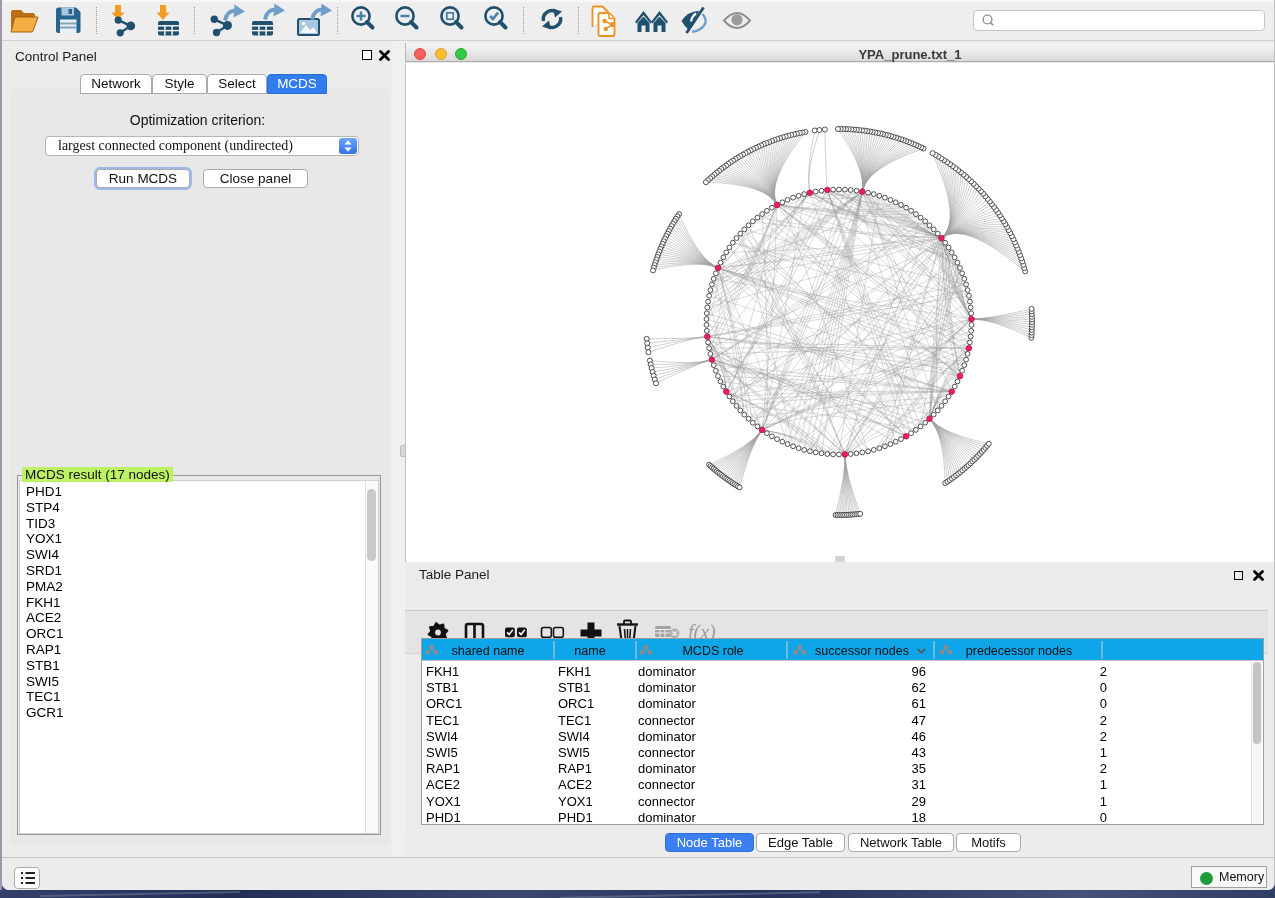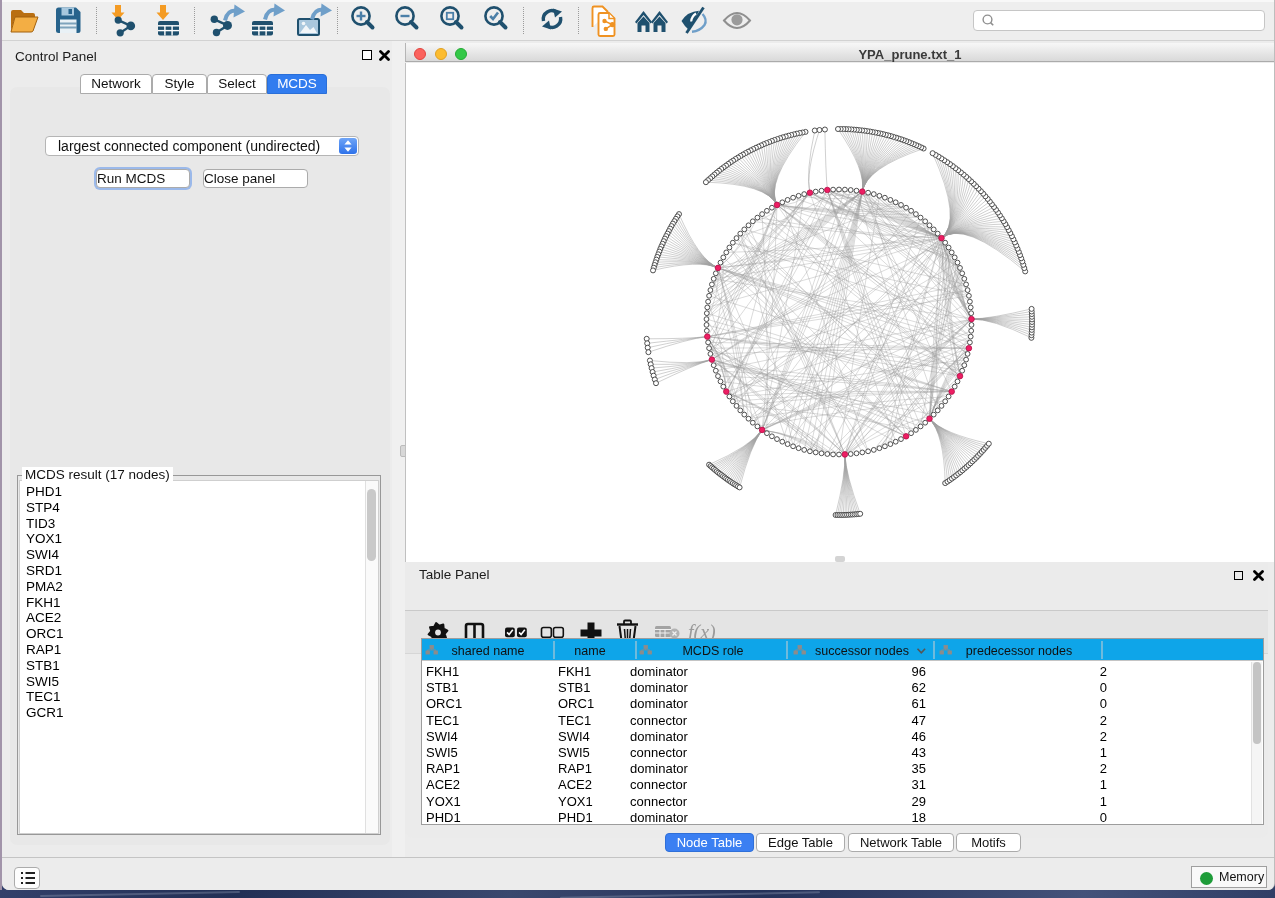--- a/index.html
+++ b/index.html
@@ -20,29 +20,29 @@
 
 #cp-title { position:absolute; left:13px; top:49px; font-size:13.5px; color:#1c1c1c; }
 #cp-sq { position:absolute; left:360px; top:50px; width:10px; height:10px; border:1.5px solid #000; background:#fff; }
 .xicon { position:absolute; }
 #cp-body { position:absolute; left:8px; top:87px; width:380px; height:758px; background:#e8e8e8; border-radius:7px; }
 .tab { position:absolute; top:74px; height:20px; background:#ffffff; border:1px solid #ababab;
   border-radius:4px 4px 0 0; font-size:13.5px; color:#111; text-align:center; line-height:18px; z-index:3; }
 #tab-mcds { background:#317cef; color:#ffffff; border-color:#2a6fd8; }
 #opt-label { position:absolute; left:8px; top:112px; width:375px; text-align:center; font-size:14px; color:#111; }
 #dropdown { position:absolute; left:43px; top:136px; width:314px; height:20px; background:#ffffff;
-  border:1px solid #b5b5b5; border-radius:4px; font-size:14px; color:#111; line-height:18px; padding-left:12px; }
+  border:1px solid #b5b5b5; border-radius:4px; font-size:14px; color:#111; line-height:18px; padding-left:12px;font-family:Liberation Serif, serif; }
 #dd-btn { position:absolute; left:293px; top:1px; width:18px; height:16px; border-radius:3px;
   background:linear-gradient(#6fa5f7,#2e72ea); }
 .btn { position:absolute; top:169px; height:19px; background:#ffffff; border:1px solid #ababab;
-  border-radius:4px; font-size:13.5px; color:#111; text-align:left; line-height:17px; }
+  border-radius:4px; font-size:13.5px; color:#111; text-align:center; line-height:17px; }
 #btn-run { left:94px; width:94px; box-shadow:0 0 0 2px rgba(130,170,235,.75); }
 #btn-close { left:201px; width:105px; }
 #mcds-box { position:absolute; left:15px; top:475px; width:364px; height:360px; border:1px solid #989898; }
-#mcds-label { position:absolute; left:20px; top:467px; background:#ffffff; padding:0 3px; font-size:13.5px; color:#111; z-index:2; }
+#mcds-label { position:absolute; left:20px; top:467px; background:#bef264; padding:0 3px; font-size:13.5px; color:#111; z-index:2; }
 #mcds-list { position:absolute; left:17px; top:480px; width:360px; height:354px; background:#ffffff; border:1px solid #cfcfcf; padding-top:3px; }
 #mcds-list .it { font-size:13.5px; line-height:15.8px; padding-left:6px; color:#000; }
 #mcds-scroll { position:absolute; right:0px; top:0px; width:13px; height:352px; background:#fafafa; border-left:1px solid #e0e0e0; }
 #mcds-thumb { position:absolute; left:1px; top:8px; width:9px; height:72px; background:#c9c9c9; border-radius:5px; }
 
 #vsplit { position:absolute; left:390px; top:41px; width:13px; height:816px; background:#f0f0f0; }
 #vsplit-handle { position:absolute; left:8px; top:404px; width:7px; height:12px; background:#d8d8d8; border:1px solid #bbb; border-radius:2px; }
 
 #net-title { position:absolute; left:403px; top:43px; width:870px; height:19px;
   background:linear-gradient(#f7f7f7,#d9d9d9); border-bottom:1px solid #ababab; border-left:1px solid #b5b5b5; }
@@ -55,21 +55,21 @@
 #tp-title { position:absolute; left:14px; top:5px; font-size:13.5px; color:#1c1c1c; }
 #tp-sq { position:absolute; left:829px; top:9px; width:9px; height:9px; border:1.5px solid #000; background:#ebebeb; }
 
 #tp-toolbar { position:absolute; left:0px; top:48px; width:863px; height:44px; background:#e4e4e4;
   border-top:1px solid #c9c9c9; border-bottom:1px solid #d6d6d6; }
 #tp-table { position:absolute; left:16px; top:76px; width:843px; height:187px; background:#ffffff; border:1px solid #9d9d9d; }
 #tp-header { position:absolute; left:0; top:0; width:841px; height:22px; background:#0ea5e9; border-bottom:1px solid #c4c4c4; font-size:13px; color:#111; }
 #tp-rows { position:absolute; left:0; top:25px; width:841px; font-size:13px; color:#000; }
 .trow { height:16.2px; line-height:16.2px; position:relative; }
 .c1 { position:absolute; left:4px; } .c2 { position:absolute; left:136px; }
-.c3 { position:absolute; left:208px; } .c4 { position:absolute; width:100px; left:404px; text-align:right; }
+.c3 { position:absolute; left:216px; } .c4 { position:absolute; width:100px; left:404px; text-align:right; }
 .c5 { position:absolute; width:100px; left:585px; text-align:right; }
 #tp-scroll { position:absolute; right:1px; top:23px; width:11px; height:162px; background:#f5f5f5; border-left:1px solid #e2e2e2; }
 #tp-thumb { position:absolute; left:1px; top:0px; width:8px; height:82px; background:#c4c4c4; border-radius:4px; }
 .btab { position:absolute; top:271px; height:19px; background:#ffffff; border:1px solid #ababab; border-radius:4px;
   font-size:13px; color:#111; text-align:center; line-height:17px; z-index:4; }
 #btab-node { background:#3b7ff2; color:#fff; border-color:#2f6fd8; }
 
 #statusbar { position:absolute; left:0; top:857px; width:1273px; height:33px; background:#ececec; border-top:1px solid #c4c4c4; }
 #listbtn { position:absolute; left:12px; top:9px; width:26px; height:22px; background:#fdfdfd; border:1px solid #ababab; border-radius:4px; }
 #membtn { position:absolute; left:1189px; top:8px; width:76px; height:22px; background:#f9f9f9; border:1px solid #9f9f9f; }
@@ -223,20 +223,21 @@
   <div id="cp-title">Control Panel</div>
   <div id="cp-sq"></div>
     <svg class="xicon" style="left:377px;top:50px" width="11" height="11" viewBox="0 0 11 11">
       <path d="M1.5 1.5 L9.5 9.5 M9.5 1.5 L1.5 9.5" stroke="#000" stroke-width="2.8" stroke-linecap="round"></path>
     </svg>
   <div id="cp-body"></div>
   <div class="tab" style="left:78px;width:72px">Network</div>
   <div class="tab" style="left:150px;width:55px">Style</div>
   <div class="tab" style="left:205px;width:60px">Select</div>
   <div class="tab" id="tab-mcds" style="left:265px;width:60px">MCDS</div>
+  <div id="opt-label">Optimization criterion:</div>
   <div id="dropdown">largest connected component (undirected)
     <div id="dd-btn">
         <svg width="18" height="16" viewBox="0 0 18 16" style="position:absolute;left:0;top:0">
           <path d="M9 2.2 L12.6 6.4 L5.4 6.4 Z" fill="#fff"></path>
           <path d="M9 13.8 L12.6 9.6 L5.4 9.6 Z" fill="#fff"></path>
         </svg>
       </div>
   </div>
   <div class="btn" id="btn-run">Run MCDS</div>
   <div class="btn" id="btn-close">Close panel</div>

